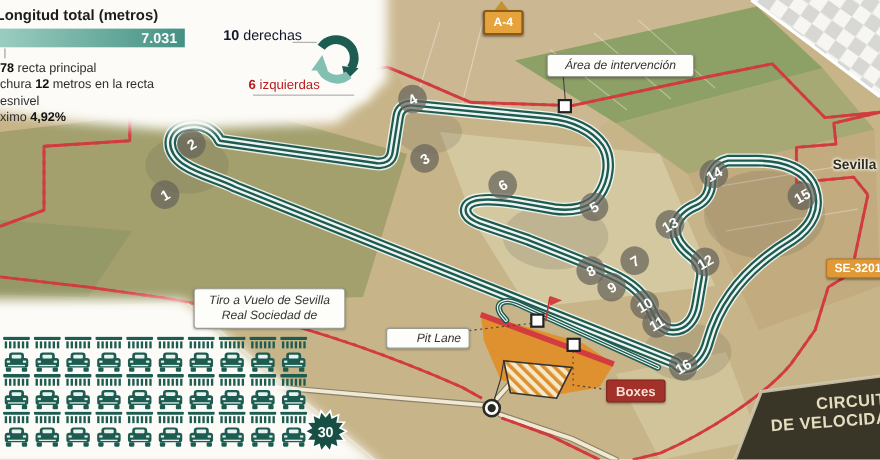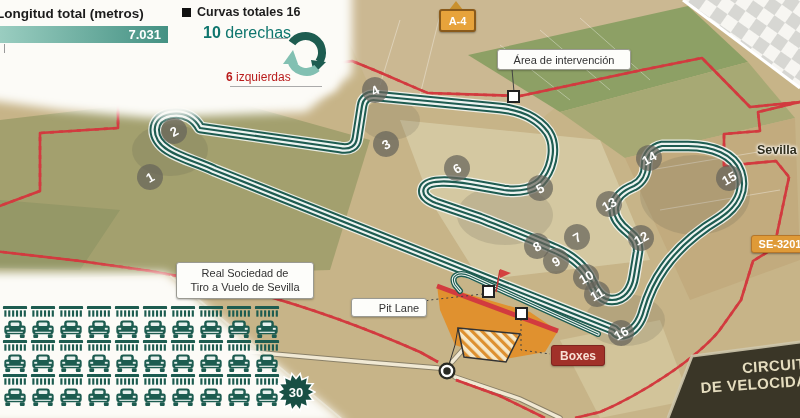--- a/index.html
+++ b/index.html
@@ -17,37 +17,37 @@
     left:-8px;top:26px;width:176px;height:17px;
     background:linear-gradient(90deg,#9ed0c3,#449183);
     display:flex;align-items:center;justify-content:flex-end;
     padding-right:7px;box-sizing:border-box;
     color:#fff;font-weight:bold;font-size:13px;
   }
   #longitud-bracket{left:4px;top:44px;width:1px;height:9px;background:#999;}
   #longitud-notes{left:0px;top:55px;font-size:11.5px;color:#2e2e2e;line-height:1.3;white-space:nowrap;}
   #longitud-notes b{color:#111;}
   #curvas-title{left:182px;top:5px;display:flex;align-items:center;font-size:12.5px;}
-  #curvas-right{left:203px;top:24px;font-size:16px;color:#0f766e;white-space:nowrap;}
+  #curvas-right{left:203px;top:24px;font-size:13px;color:#0f172a;white-space:nowrap;}
   #curvas-left{left:226px;top:70px;font-size:12px;color:#b91c1c;white-space:nowrap;}
   .thinline{height:1px;background:#aaa;}
   #line-derechas{left:266px;top:38px;width:22px;}
   #line-izquierdas{left:230px;top:86px;width:92px;}
   #rotation-icon{left:279px;top:28px;}
   
   #boxes-title{left:2px;top:287px;font-size:13px;}
   .car-row{position:absolute;left:2px;display:flex;gap:2px;}
   #car-row-0{top:306px;} #car-row-1{top:340px;} #car-row-2{top:374px;}
   .car-row svg{width:26px;height:33px;}
   #starburst{left:276px;top:372px;}
   
   .map-label{
     background:#fdfdfa;border:1px solid #9a9a92;border-radius:3px;
     color:#333;font-size:11px;display:flex;align-items:center;justify-content:center;
-    text-align:center;box-shadow:0 1px 2px rgba(0,0,0,.25);
+    text-align:center;box-shadow:0 1px 2px rgba(0,0,0,.25);font-style:italic;
   }
   #area-label{left:497px;top:49px;width:132px;height:19px;}
   #real-label{left:176px;top:262px;width:136px;height:35px;line-height:1.25;}
   #pit-label{left:351px;top:298px;width:54px;height:17px;padding-left:20px;}
   #boxes-map-label{
     left:551px;top:345px;width:52px;height:19px;background:#a13129;border:1px solid #7e241e;
     border-radius:3px;color:#f8e0d4;font-weight:bold;font-size:12px;
     display:flex;align-items:center;justify-content:center;box-shadow:0 1px 2px rgba(0,0,0,.3);
   }
   #torrela-label{
@@ -244,25 +244,27 @@
       <div class="curve-marker" style="left: 649px; top: 158px;">14</div>
       <div class="curve-marker" style="left: 729px; top: 178px;">15</div>
       <div class="curve-marker" style="left: 621px; top: 333px;">16</div>
     </div>
 
   <div id="longitud-title" class="abs blk-title">Longitud total (metros)</div>
   <div id="longitud-bar" class="abs">
     <span>7.031</span>
   </div>
   <div id="longitud-bracket" class="abs"></div>
-
-  <div id="curvas-title" class="abs blk-title">
-    <span class="bullet"></span>
-    <span>Curvas totales 16</span>
-  </div>
+  <div id="longitud-notes" class="abs">
+    <div><b>78</b><span> recta principal</span></div>
+    <div><span>chura </span><b>12</b><span> metros en la recta</span></div>
+    <div><span>esnivel</span></div>
+    <div><span>ximo </span><b>4,92%</b></div>
+  </div>
+
   <div id="curvas-right" class="abs">
     <b>10</b><span> derechas</span>
   </div>
   <div id="curvas-left" class="abs">
     <b>6</b><span> izquierdas</span>
   </div>
   <div id="line-derechas" class="abs thinline"></div>
   <div id="line-izquierdas" class="abs thinline"></div>
   <svg id="rotation-icon" class="abs" width="52" height="52" viewBox="0 0 52 52">
     <path d="M 13,15 A 16,16 0 1 1 40,34" stroke="#1d5c50" stroke-width="8" fill="none"></path>
@@ -372,22 +374,22 @@
     <text x="20" y="25" text-anchor="middle" font-size="13" font-weight="bold" fill="#fff" font-family="Liberation Sans, sans-serif">30</text>
   </svg>
 
   <div id="area-label" class="abs map-label">Área de intervención</div>
   <div id="a4-peak" class="abs"></div>
   <div id="a4-sign" class="abs road-sign">A-4</div>
   <div id="se-sign" class="abs road-sign">SE-3201</div>
   <div id="torrela-label" class="abs">Sevilla</div>
   <div id="real-label" class="abs map-label">
     <div>
+      <div>Tiro a Vuelo de Sevilla</div>
       <div>Real Sociedad de</div>
-      <div>Tiro a Vuelo de Sevilla</div>
     </div>
   </div>
   <div id="pit-label" class="abs map-label">Pit Lane</div>
   <div id="boxes-map-label" class="abs">Boxes</div>
 
   <div id="footer-text" class="abs">
     <div>CIRCUITO</div>
     <div>DE VELOCIDAD</div>
   </div>
 

